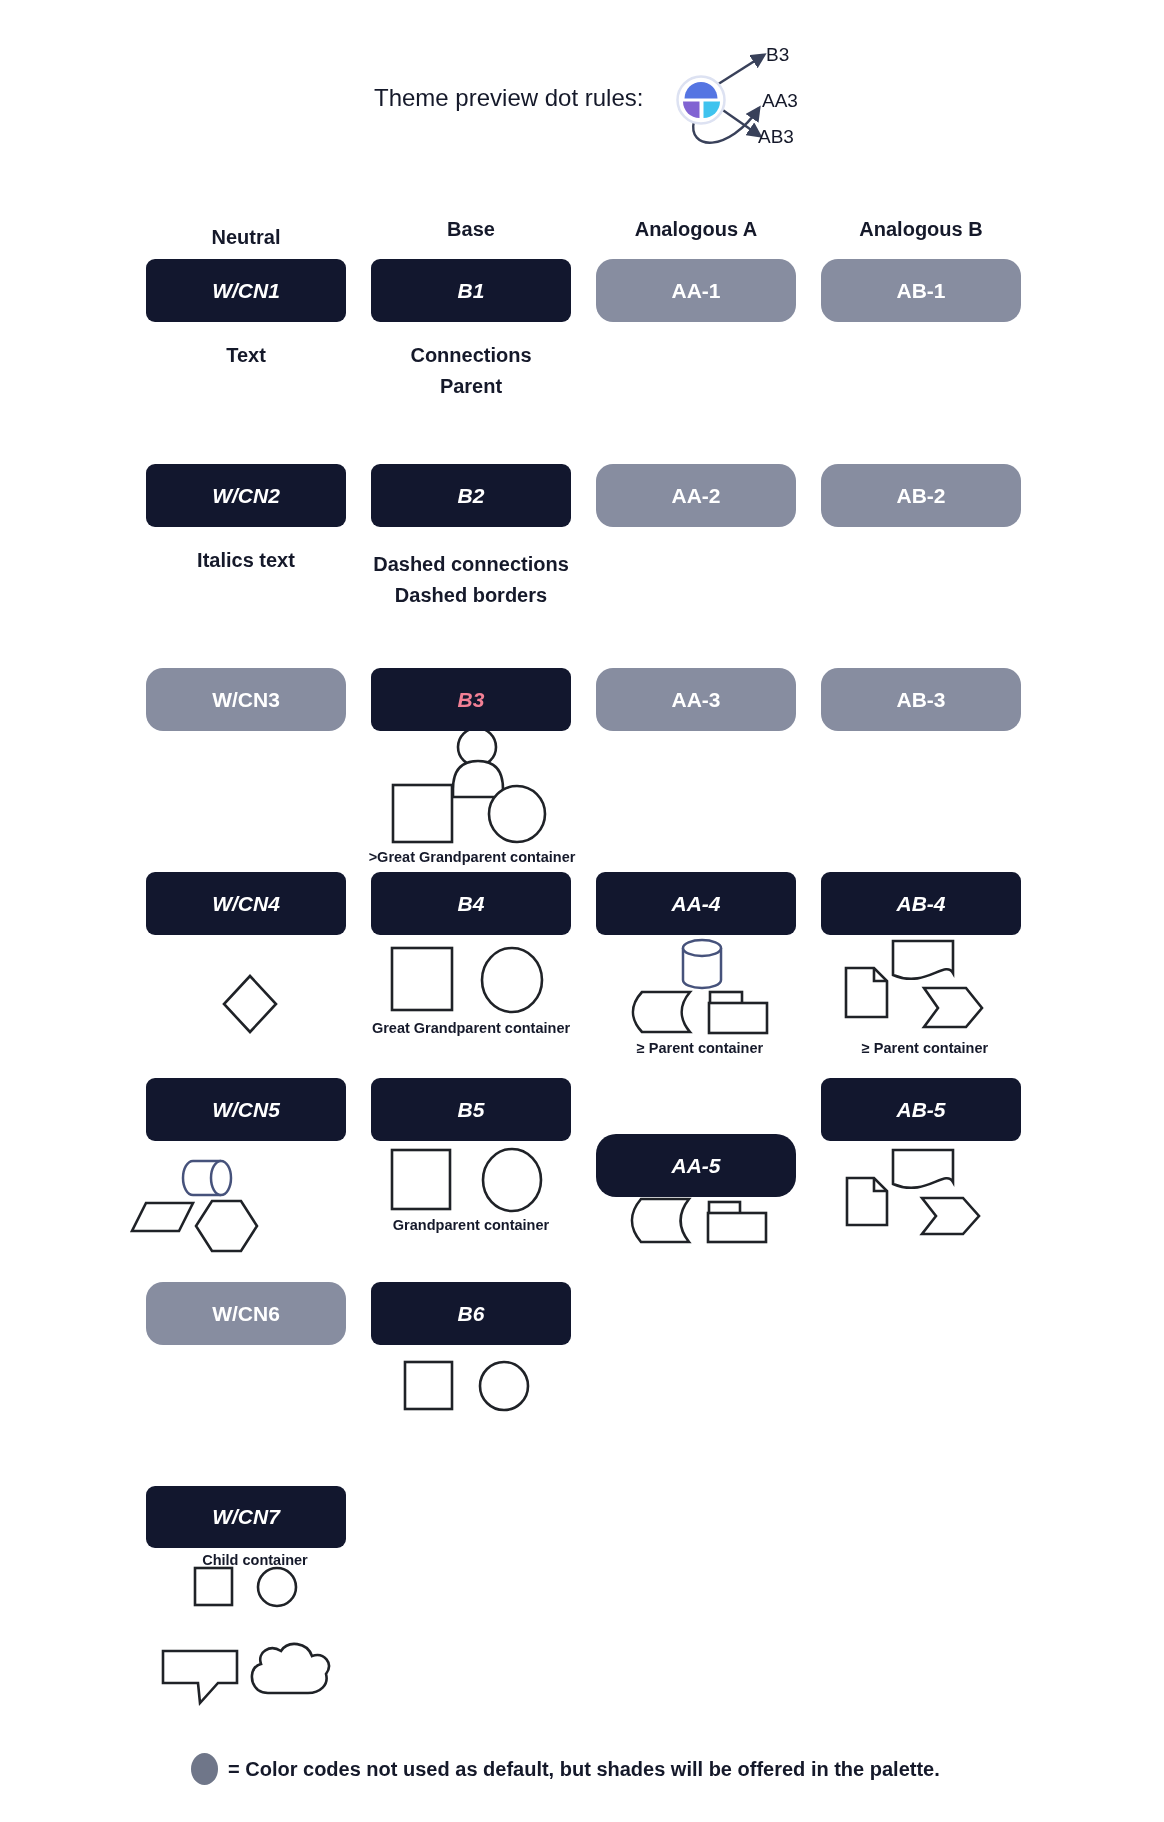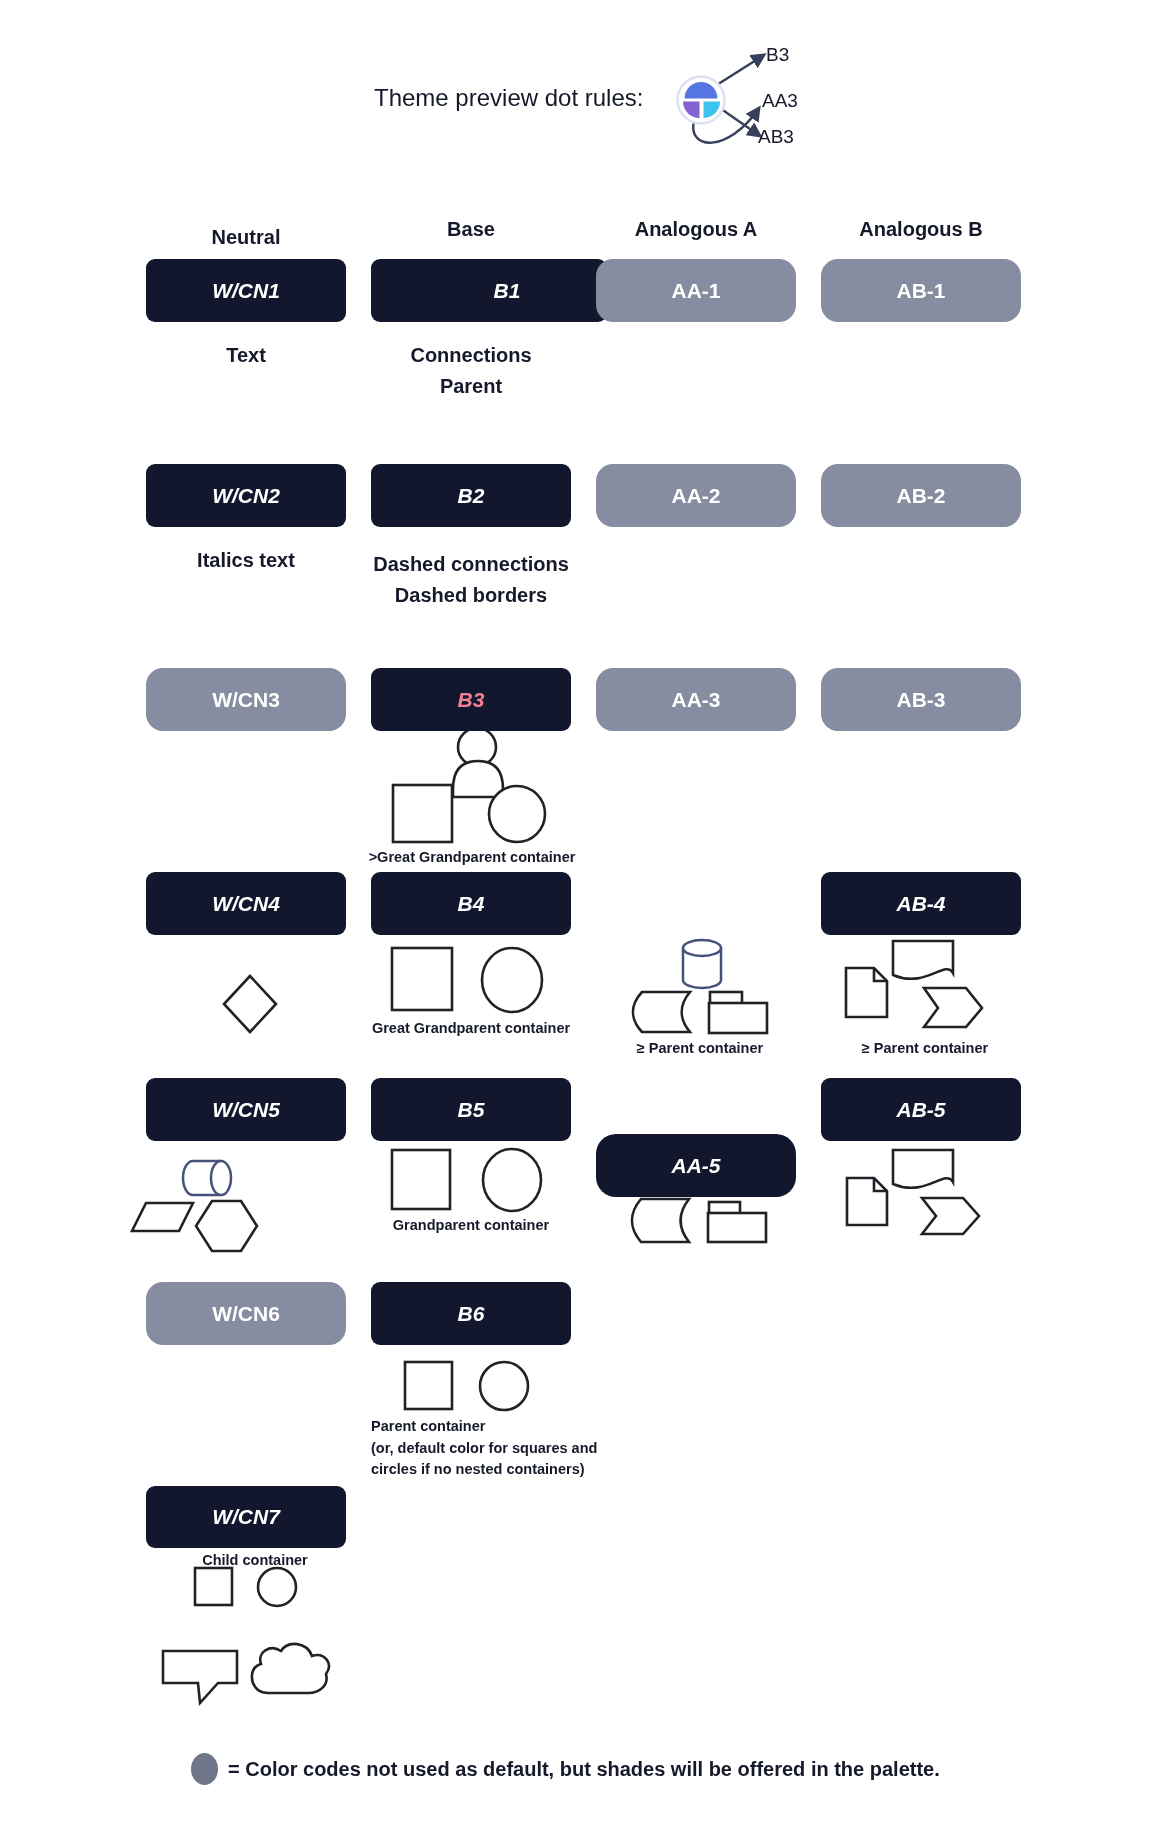--- a/index.html
+++ b/index.html
@@ -52,21 +52,21 @@
   <div class="abs dotlabel" style="left:766px;top:44px;">B3</div>
   <div class="abs dotlabel" style="left:762px;top:90px;">AA3</div>
   <div class="abs dotlabel" style="left:758px;top:126px;">AB3</div>
 
   <div class="abs hdr" style="left:146px;top:226px;">Neutral</div>
   <div class="abs hdr" style="left:371px;top:218px;">Base</div>
   <div class="abs hdr" style="left:596px;top:218px;">Analogous A</div>
   <div class="abs hdr" style="left:821px;top:218px;">Analogous B</div>
 
   <div class="abs btn dark" style="left:146px;top:259px;">W/CN1</div>
-  <div class="abs btn dark" style="left:371px;top:259px;padding-left:36px;">B1</div>
+  <div class="abs btn dark" style="left:371px;top:259px;">B1</div>
   <div class="abs btn gray" style="left:596px;top:259px;">AA-1</div>
   <div class="abs btn gray" style="left:821px;top:259px;">AB-1</div>
   <div class="abs cap" style="left:126px;top:340px;">Text</div>
   <div class="abs cap" style="left:351px;top:340px;">
     <div>Connections</div>
     <div>Parent</div>
   </div>
 
   <div class="abs btn dark" style="left:146px;top:464px;">W/CN2</div>
   <div class="abs btn dark" style="left:371px;top:464px;">B2</div>
@@ -79,38 +79,34 @@
   </div>
 
   <div class="abs btn gray" style="left:146px;top:668px;">W/CN3</div>
   <div class="abs btn dark pinktext" style="left:371px;top:668px;">B3</div>
   <div class="abs btn gray" style="left:596px;top:668px;">AA-3</div>
   <div class="abs btn gray" style="left:821px;top:668px;">AB-3</div>
   <div class="abs capsm" style="left:332px;top:847px;width:280px;">&gt;Great Grandparent container</div>
 
   <div class="abs btn dark" style="left:146px;top:872px;text-align:center;">W/CN4</div>
   <div class="abs btn dark" style="left:371px;top:872px;">B4</div>
+  <div class="abs btn dark" style="left:596px;top:872px;">AA-4</div>
   <div class="abs btn dark" style="left:821px;top:872px;">AB-4</div>
   <div class="abs capsm" style="left:351px;top:1018px;width:240px;">Great Grandparent container</div>
   <div class="abs capsm" style="left:580px;top:1038px;width:240px;">≥ Parent container</div>
   <div class="abs capsm" style="left:805px;top:1038px;width:240px;">≥ Parent container</div>
 
   <div class="abs btn dark" style="left:146px;top:1078px;">W/CN5</div>
   <div class="abs btn dark" style="left:371px;top:1078px;">B5</div>
   <div class="abs btn dark" style="left:596px;top:1134px;border-radius:20px;">AA-5</div>
   <div class="abs btn dark" style="left:821px;top:1078px;">AB-5</div>
   <div class="abs capsm" style="left:351px;top:1215px;width:240px;">Grandparent container</div>
 
   <div class="abs btn gray" style="left:146px;top:1282px;">W/CN6</div>
   <div class="abs btn dark" style="left:371px;top:1282px;">B6</div>
-  <div class="abs capsm leftal" style="left:371px;top:1416px;width:310px;">
-    <div>Parent container</div>
-    <div>(or, default color for squares and</div>
-    <div>circles if no nested containers)</div>
-  </div>
 
   <div class="abs btn dark" style="left:146px;top:1486px;height:62px;">W/CN7</div>
   <div class="abs capsm" style="left:155px;top:1550px;width:200px;">Child container</div>
 
   <div class="abs footer-dot" style="left:191px;top:1753px;"></div>
   <div class="abs footer-text" style="left:228px;top:1758px;">= Color codes not used as default, but shades will be offered in the palette.</div>
 
   <svg class="abs shapes" style="left:0;top:0;" width="1164" height="1822" viewBox="0 0 1164 1822">
     <g style="fill:#fff;stroke:var(--c-shape_stroke);stroke-width:2.6;stroke-linejoin:miter;">
 

